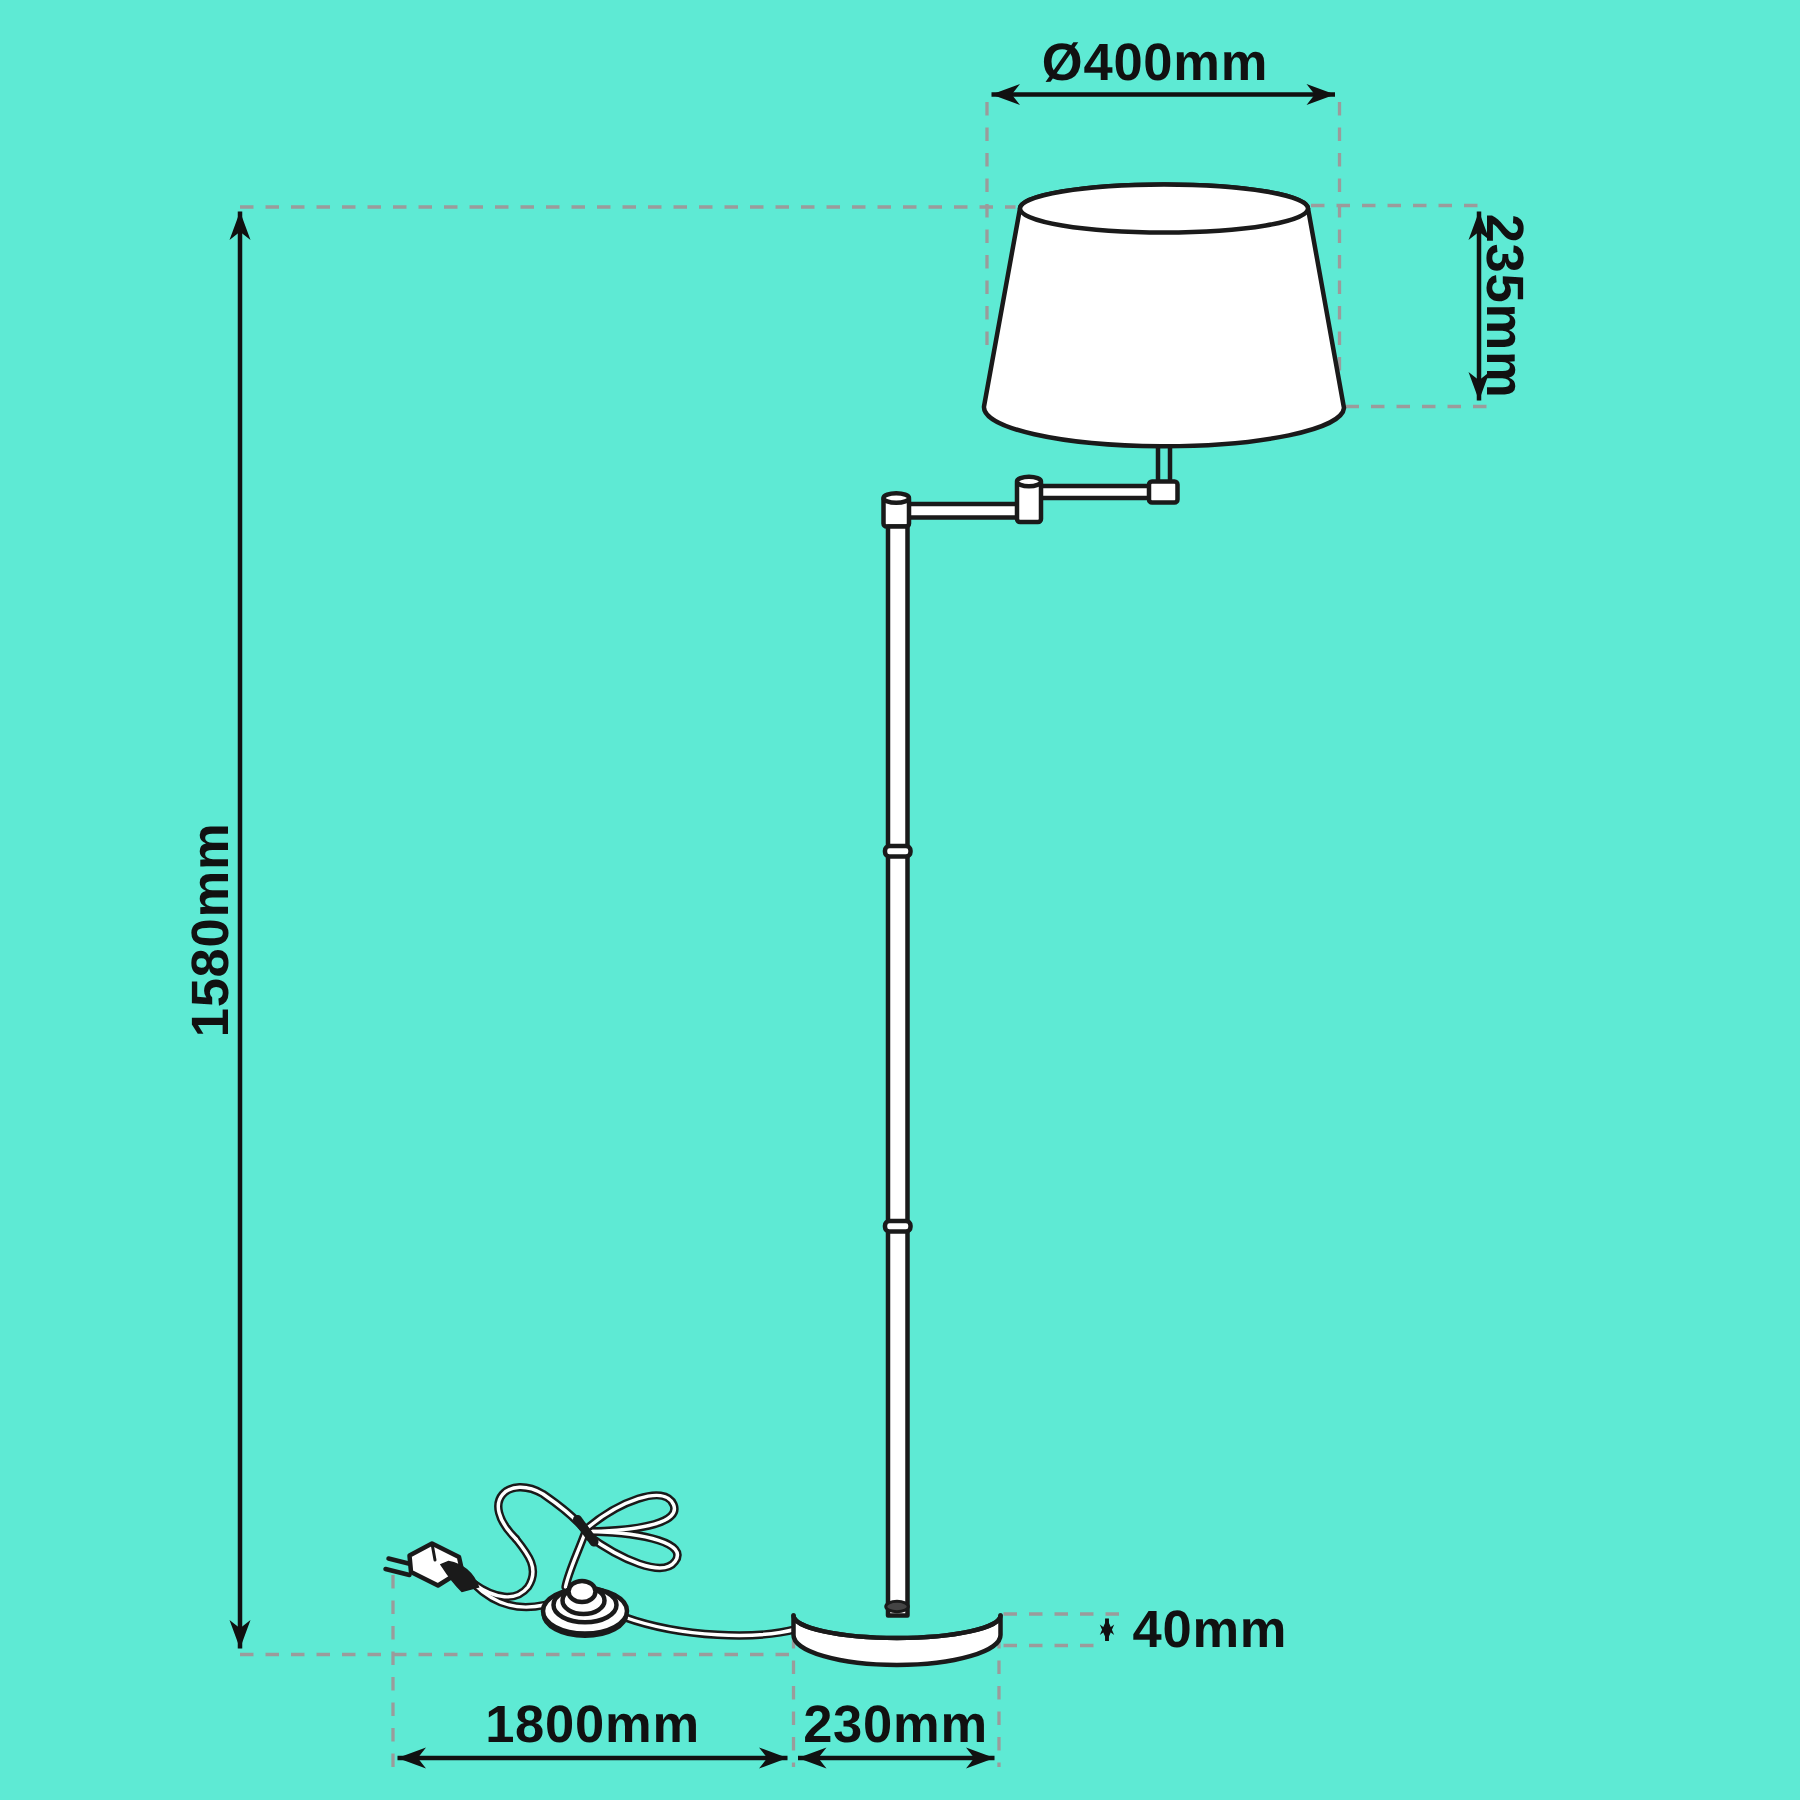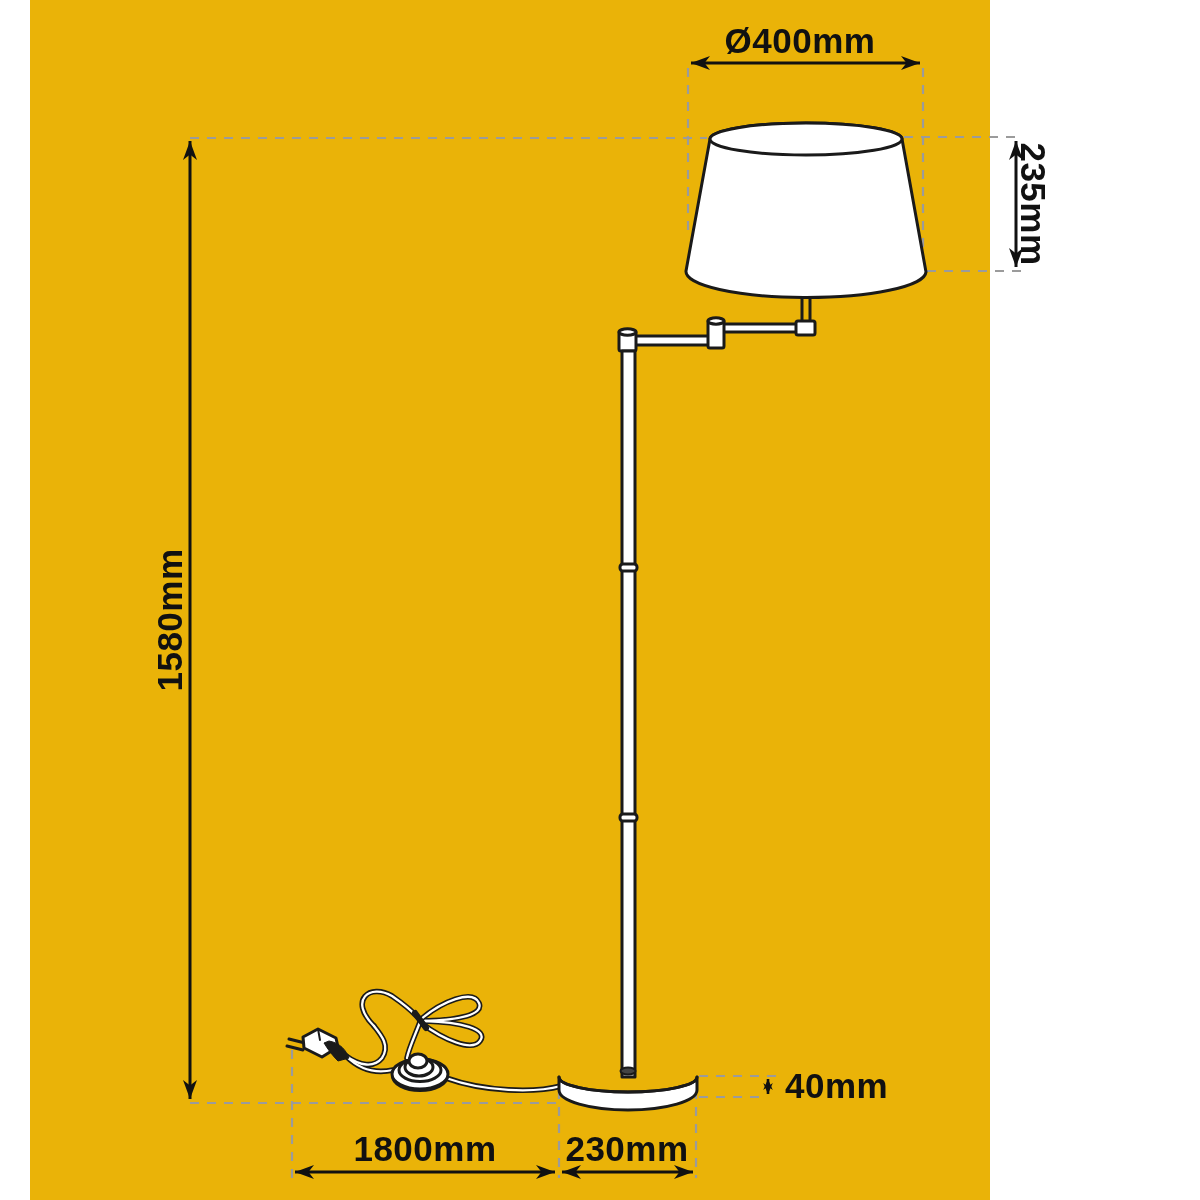--- a/index.html
+++ b/index.html
@@ -1,17 +1,17 @@
 <!DOCTYPE html>
 <html><head>
 <meta charset="utf-8">
 <style>
   html,body { margin:0; padding:0; background:#ffffff; }
   body { width:1200px; height:1200px; font-family:"Liberation Sans", sans-serif; }
-  .stage { width:960px; height:1200px; position:relative; background:#eab308;margin-left:30px; }
+  .stage { width:1200px; height:1200px; position:relative; background:#5eead4; }
   svg { display:block; }
 
   
   .outline { fill:#ffffff; stroke:#1a1a1a; stroke-width:3; stroke-linejoin:round; }
   .ln      { fill:none;    stroke:#1a1a1a; stroke-width:3; stroke-linecap:round; }
   .darkfill{ fill:#1a1a1a; stroke:#1a1a1a; stroke-width:1; }
   .cable-out { fill:none; stroke:#1a1a1a; stroke-width:5.6; stroke-linecap:round; }
   .cable-in  { fill:none; stroke:#ffffff; stroke-width:2.3; stroke-linecap:round; }
 
   

